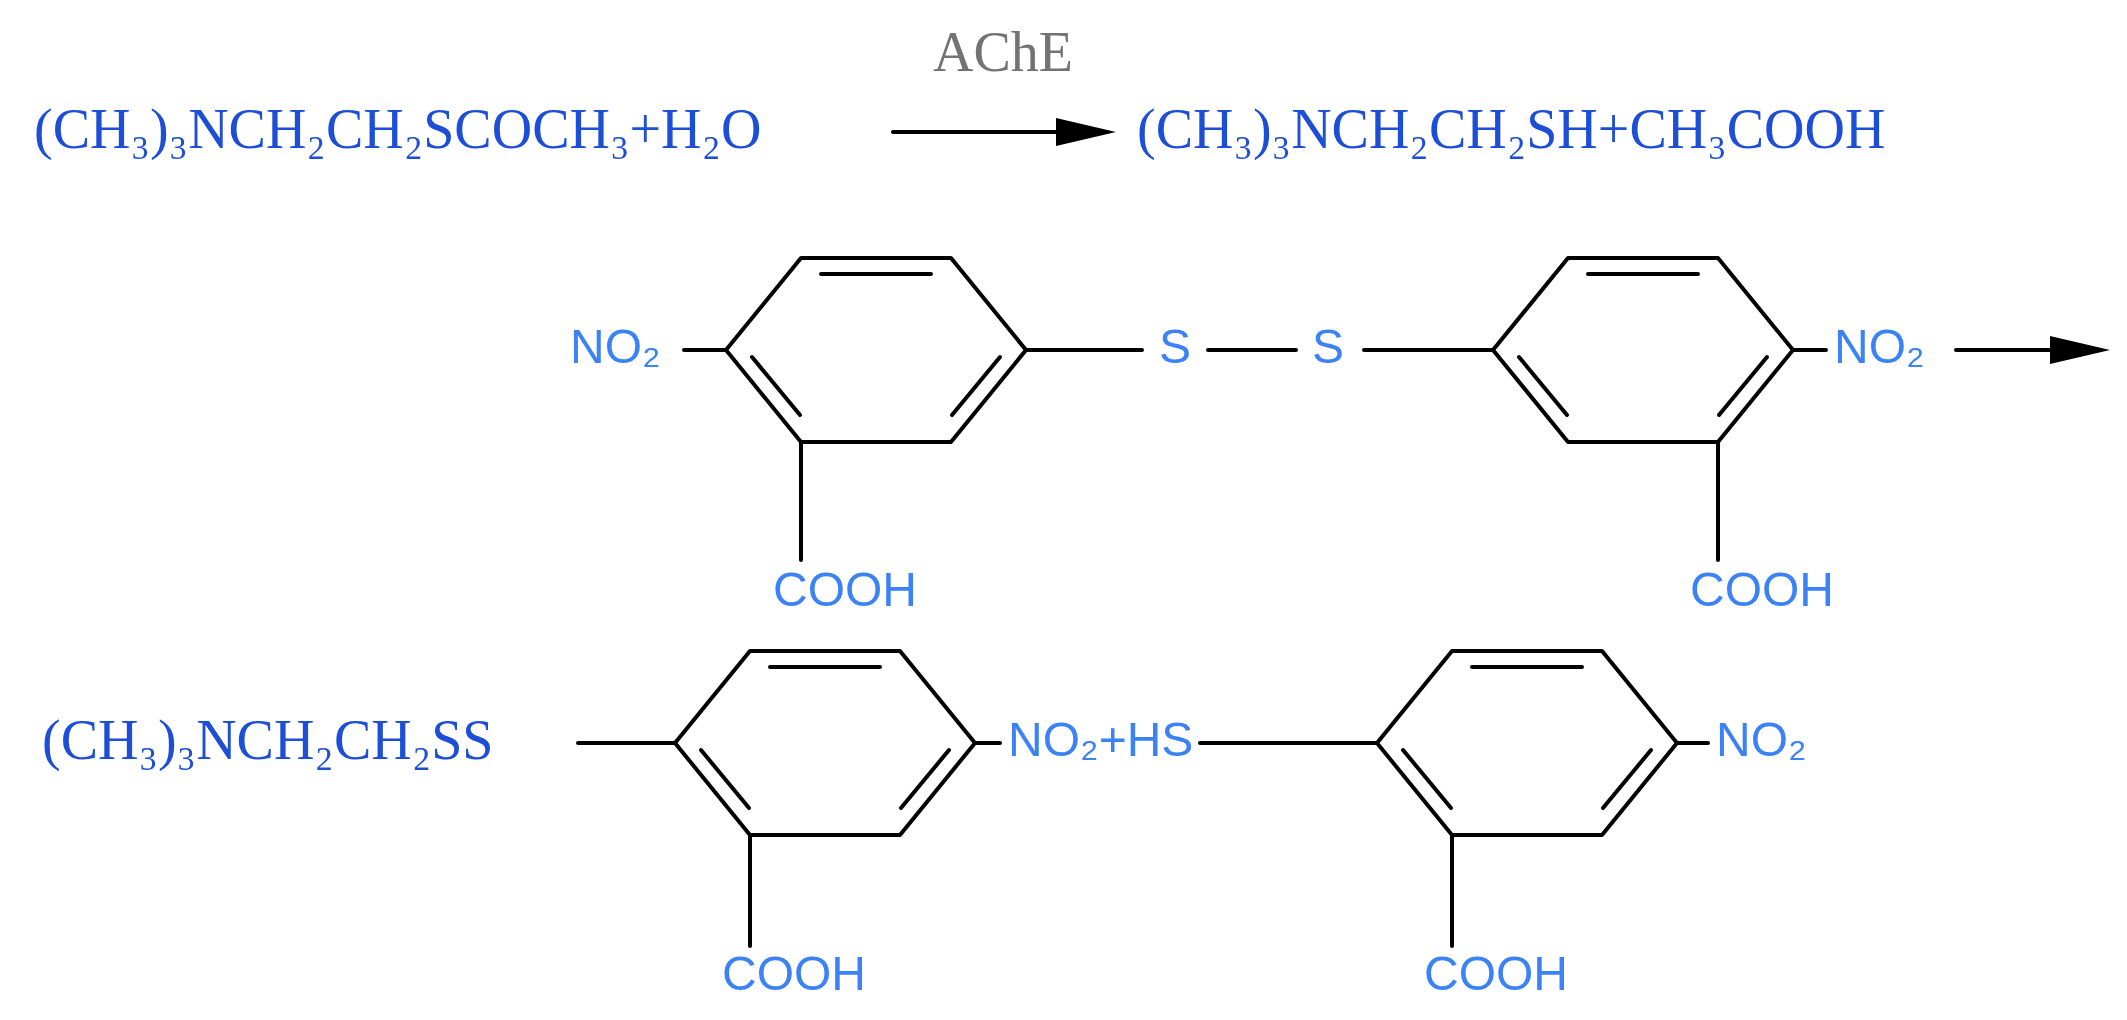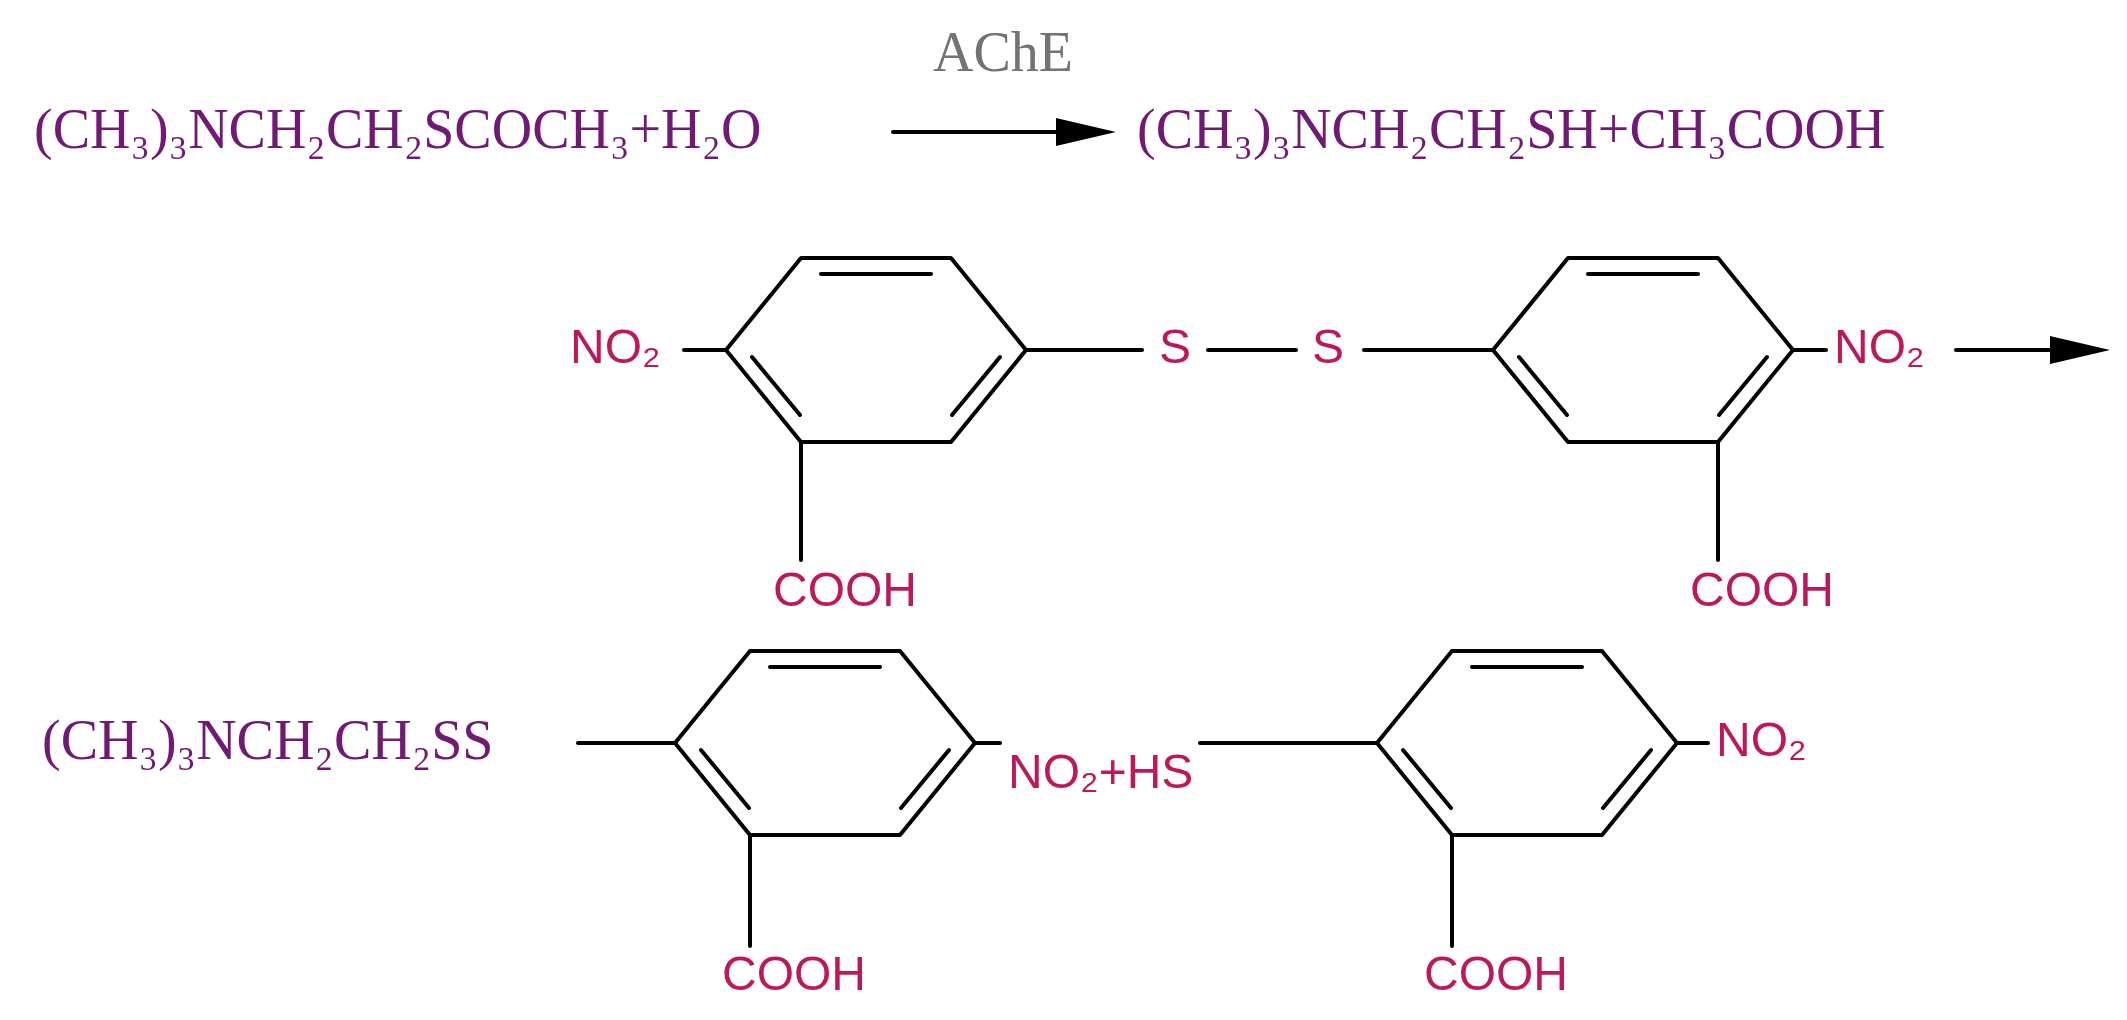--- a/index.html
+++ b/index.html
@@ -18,38 +18,38 @@
   .layer {
     position: absolute;
     left: 0;
     top: 0;
   }
   .formula {
     position: absolute;
     font-family: "Liberation Serif", "DejaVu Serif", serif;
     font-size: 56px;
     line-height: 1;
-    color: #701a75;
+    color: #1d4ed8;
     white-space: nowrap;
   }
   .catalyst {
     position: absolute;
     font-family: "Liberation Serif", "DejaVu Serif", serif;
     font-size: 56px;
     line-height: 1;
     color: #737373;
     white-space: nowrap;
     text-align: right;
   }
   .atom {
     position: absolute;
     font-family: "Liberation Sans", "DejaVu Sans", sans-serif;
     font-size: 48px;
     line-height: 1;
-    color: #be185d;
+    color: #3b82f6;
     white-space: nowrap;
   }
   .bond {
     stroke: #000;
     stroke-width: 4;
     fill: none;
     stroke-linecap: round;
   }
   .ring {
     stroke: #000;
@@ -136,21 +136,21 @@
   <div class="atom" style="left:1312px; top:323px;">S</div>
 
   <div class="atom" style="left:1834px; top:323px;">NO₂</div>
 
   <div class="atom" style="left:773px; top:566px;">COOH</div>
 
   <div class="atom" style="left:1690px; top:566px;">COOH</div>
 
   <div class="formula" style="left:34px; top:712px;margin-left:8px;">(CH₃)₃NCH₂CH₂SS</div>
 
-  <div class="atom" style="left:1008px; top:716px;margin-top:32px;">NO₂+HS</div>
+  <div class="atom" style="left:1008px; top:716px;">NO₂+HS</div>
 
   <div class="atom" style="left:1716px; top:716px;">NO₂</div>
 
   <div class="atom" style="left:722px; top:950px;">COOH</div>
 
   <div class="atom" style="left:1424px; top:950px;">COOH</div>
 
 </div>
 
 </body></html>

